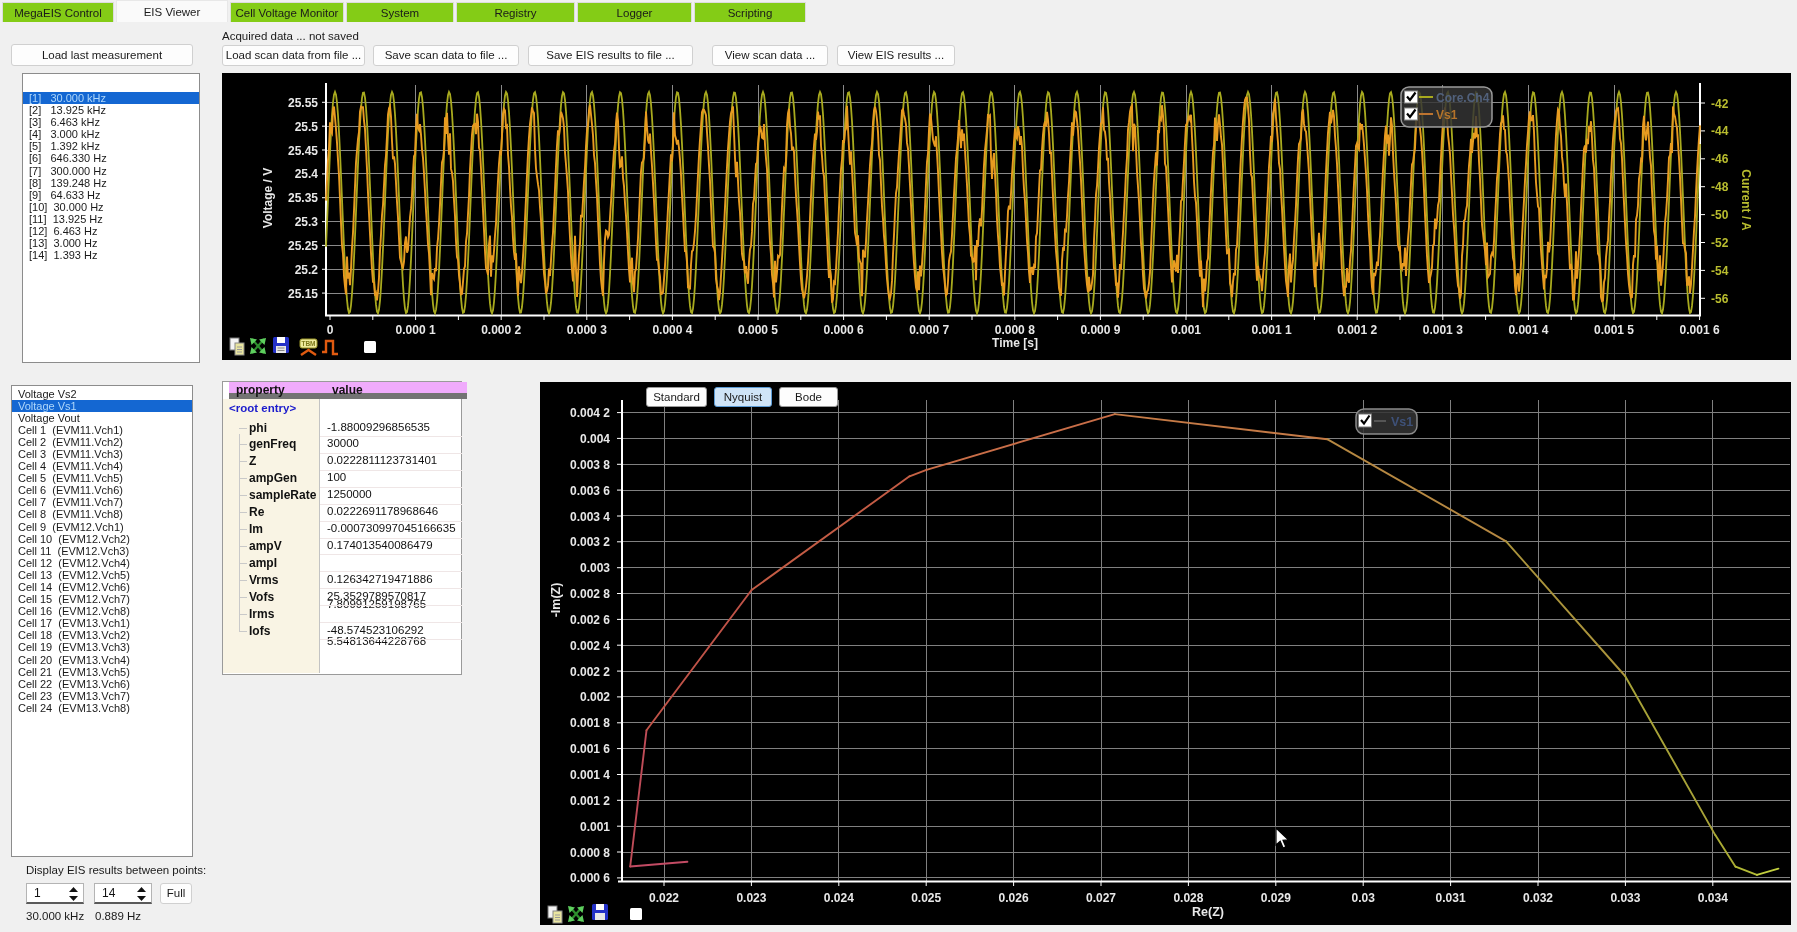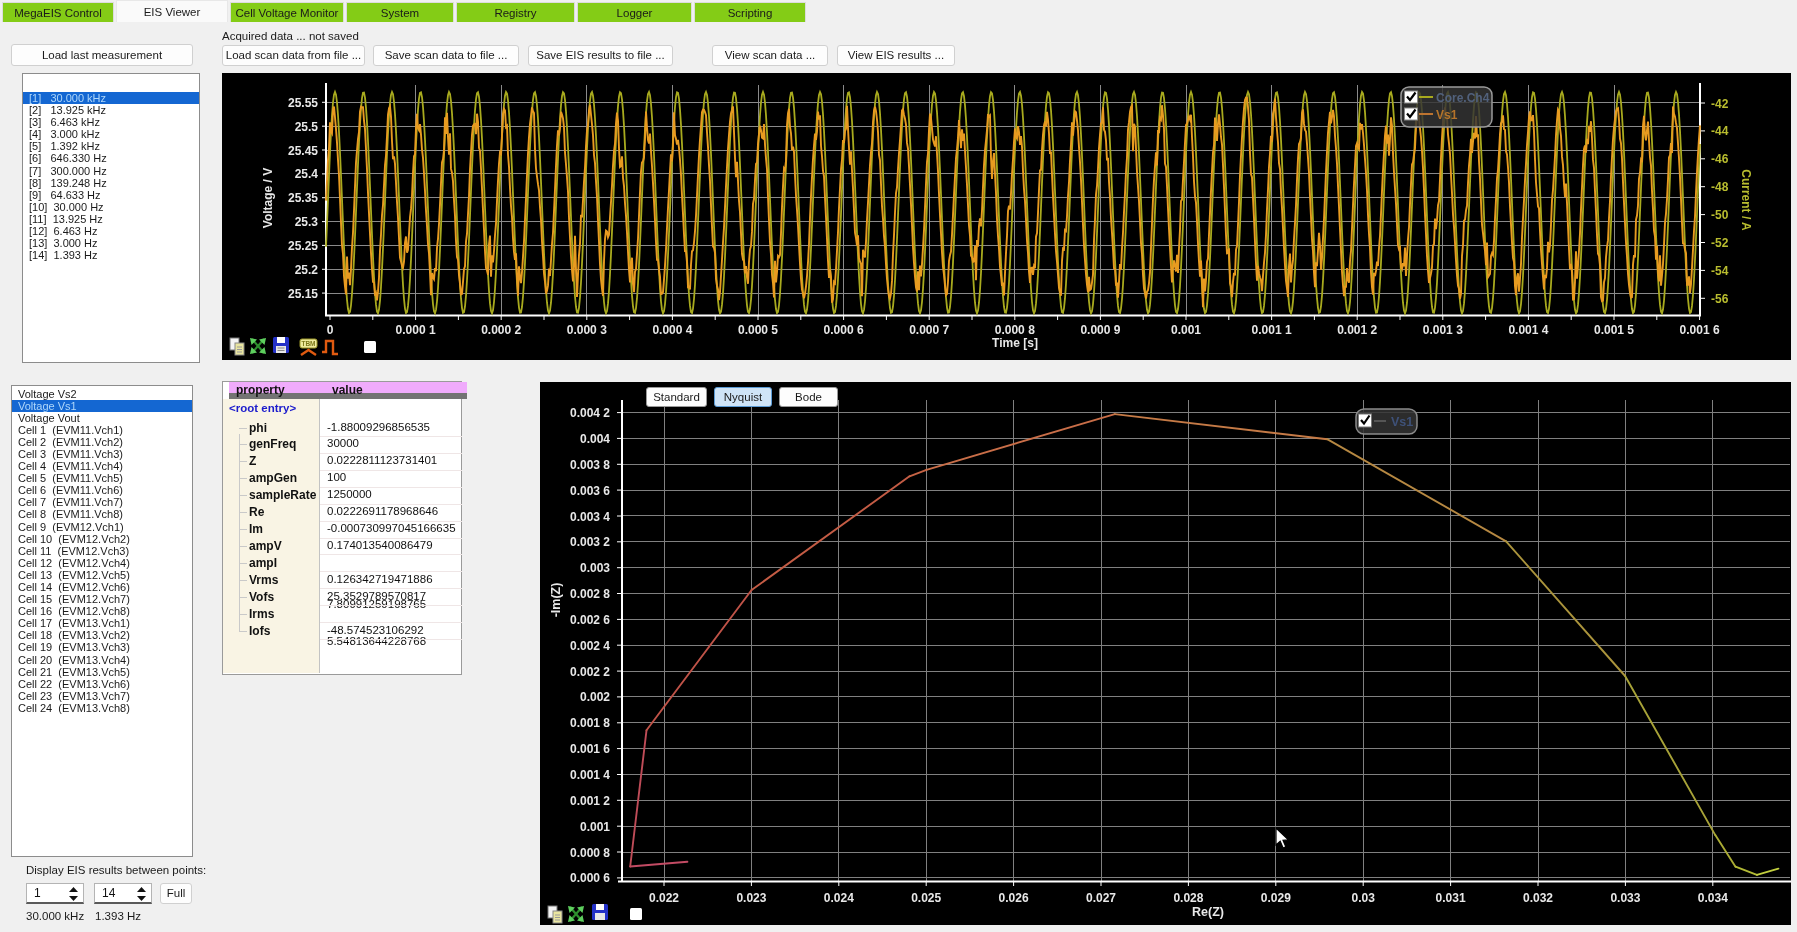--- a/index.html
+++ b/index.html
@@ -94,26 +94,26 @@
 <div class="spin" style="left:26px; top:883px;">1<svg width="13" height="16" viewBox="0 0 13 16">
       <path d="M2 6 L6.5 1 L11 6 Z" fill="#111"></path>
       <path d="M2 10 L6.5 15 L11 10 Z" fill="#111"></path>
     </svg></div>
 <div class="spin" style="left:94px; top:883px;">14<svg width="13" height="16" viewBox="0 0 13 16">
       <path d="M2 6 L6.5 1 L11 6 Z" fill="#111"></path>
       <path d="M2 10 L6.5 15 L11 10 Z" fill="#111"></path>
     </svg></div>
 <div class="btn" style="left:160px; top:883px; width:32px; height:21px; line-height:19px;">Full</div>
 <div class="lbl" style="left:26px; top:910px;">30.000 kHz</div>
-<div class="lbl" style="left:95px; top:910px;">1.393 Hz</div>
+<div class="lbl" style="left:95px; top:910px;">0.889 Hz</div>
 
 <div class="lbl" style="left:222px; top:30px;">Acquired data ... not saved</div>
 <div class="btn" style="left:222px; top:45px; width:143px; height:21px; line-height:19px;">Load scan data from file ...</div>
 <div class="btn" style="left:373px; top:45px; width:146px; height:21px; line-height:19px;">Save scan data to file ...</div>
-<div class="btn" style="left:528px; top:45px; width:145px; height:21px; line-height:19px;">Save EIS results to file ...</div>
+<div class="btn" style="left:528px; top:45px; width:165px; height:21px; line-height:19px;">Save EIS results to file ...</div>
 <div class="btn" style="left:712px; top:45px; width:116px; height:21px; line-height:19px;">View scan data ...</div>
 <div class="btn" style="left:837px; top:45px; width:118px; height:21px; line-height:19px;">View EIS results ...</div>
 
 <svg class="abs" style="left:222px; top:73px;" width="1569" height="287" viewBox="0 0 1569 287">
   <rect x="0" y="0" width="1569" height="287" fill="#000"></rect>
   <g stroke="#8a8a8a" stroke-width="1">
       <line x1="104" y1="29.5" x2="1478" y2="29.5"></line>
       <line x1="104" y1="53.5" x2="1478" y2="53.5"></line>
       <line x1="104" y1="77.5" x2="1478" y2="77.5"></line>
       <line x1="104" y1="100.5" x2="1478" y2="100.5"></line>

